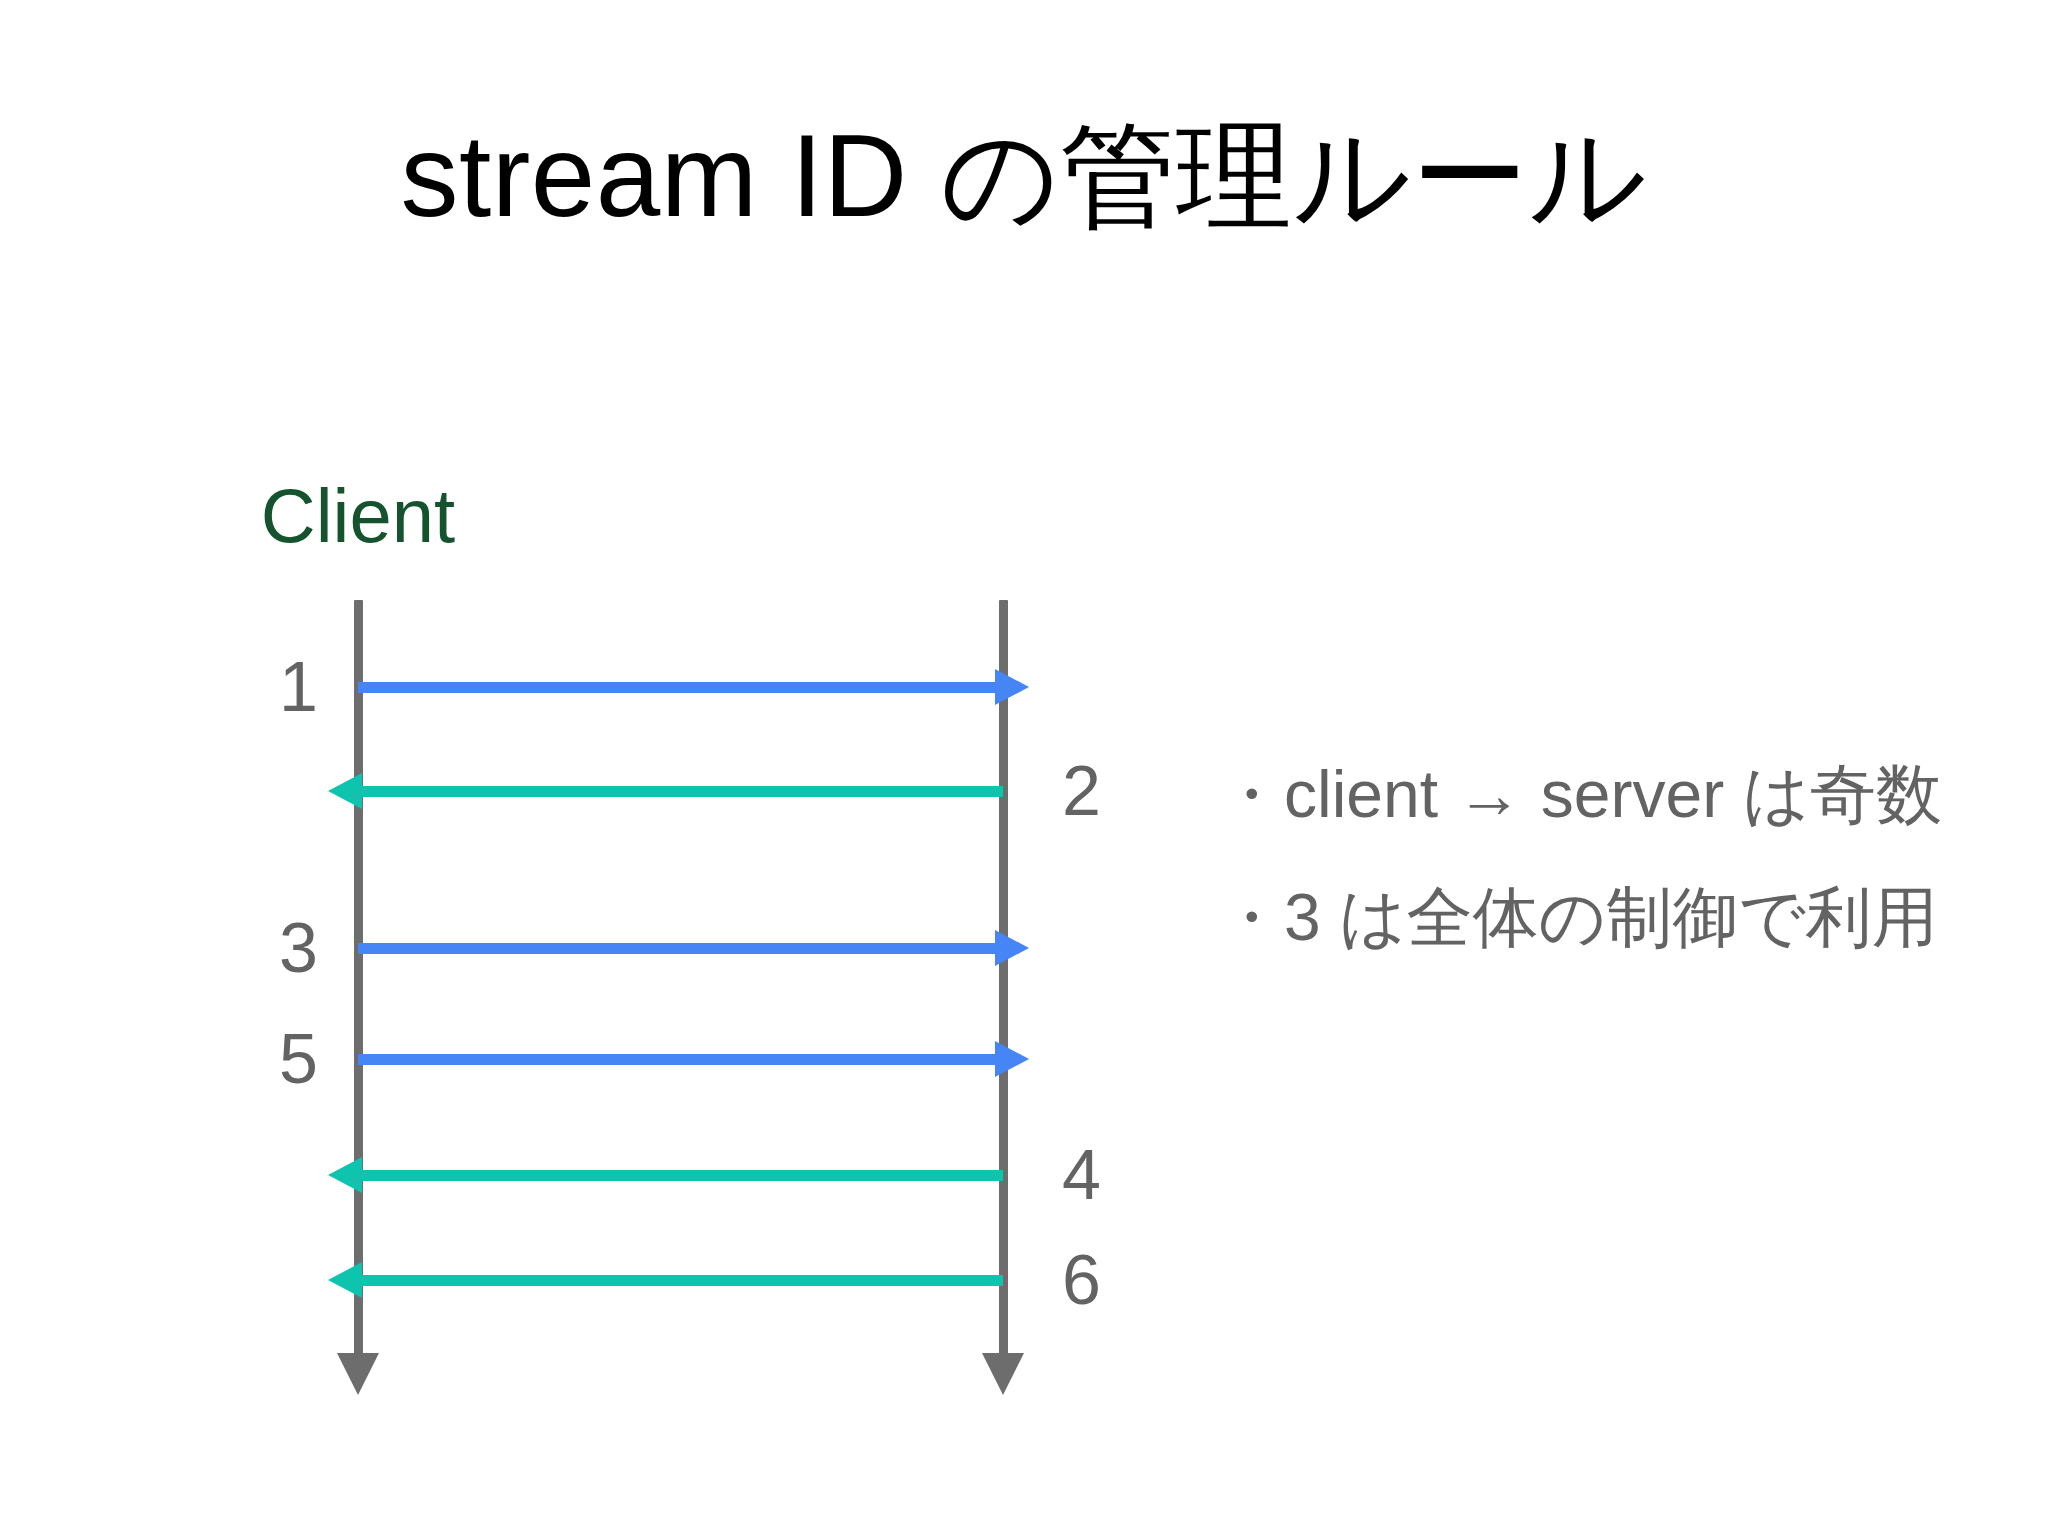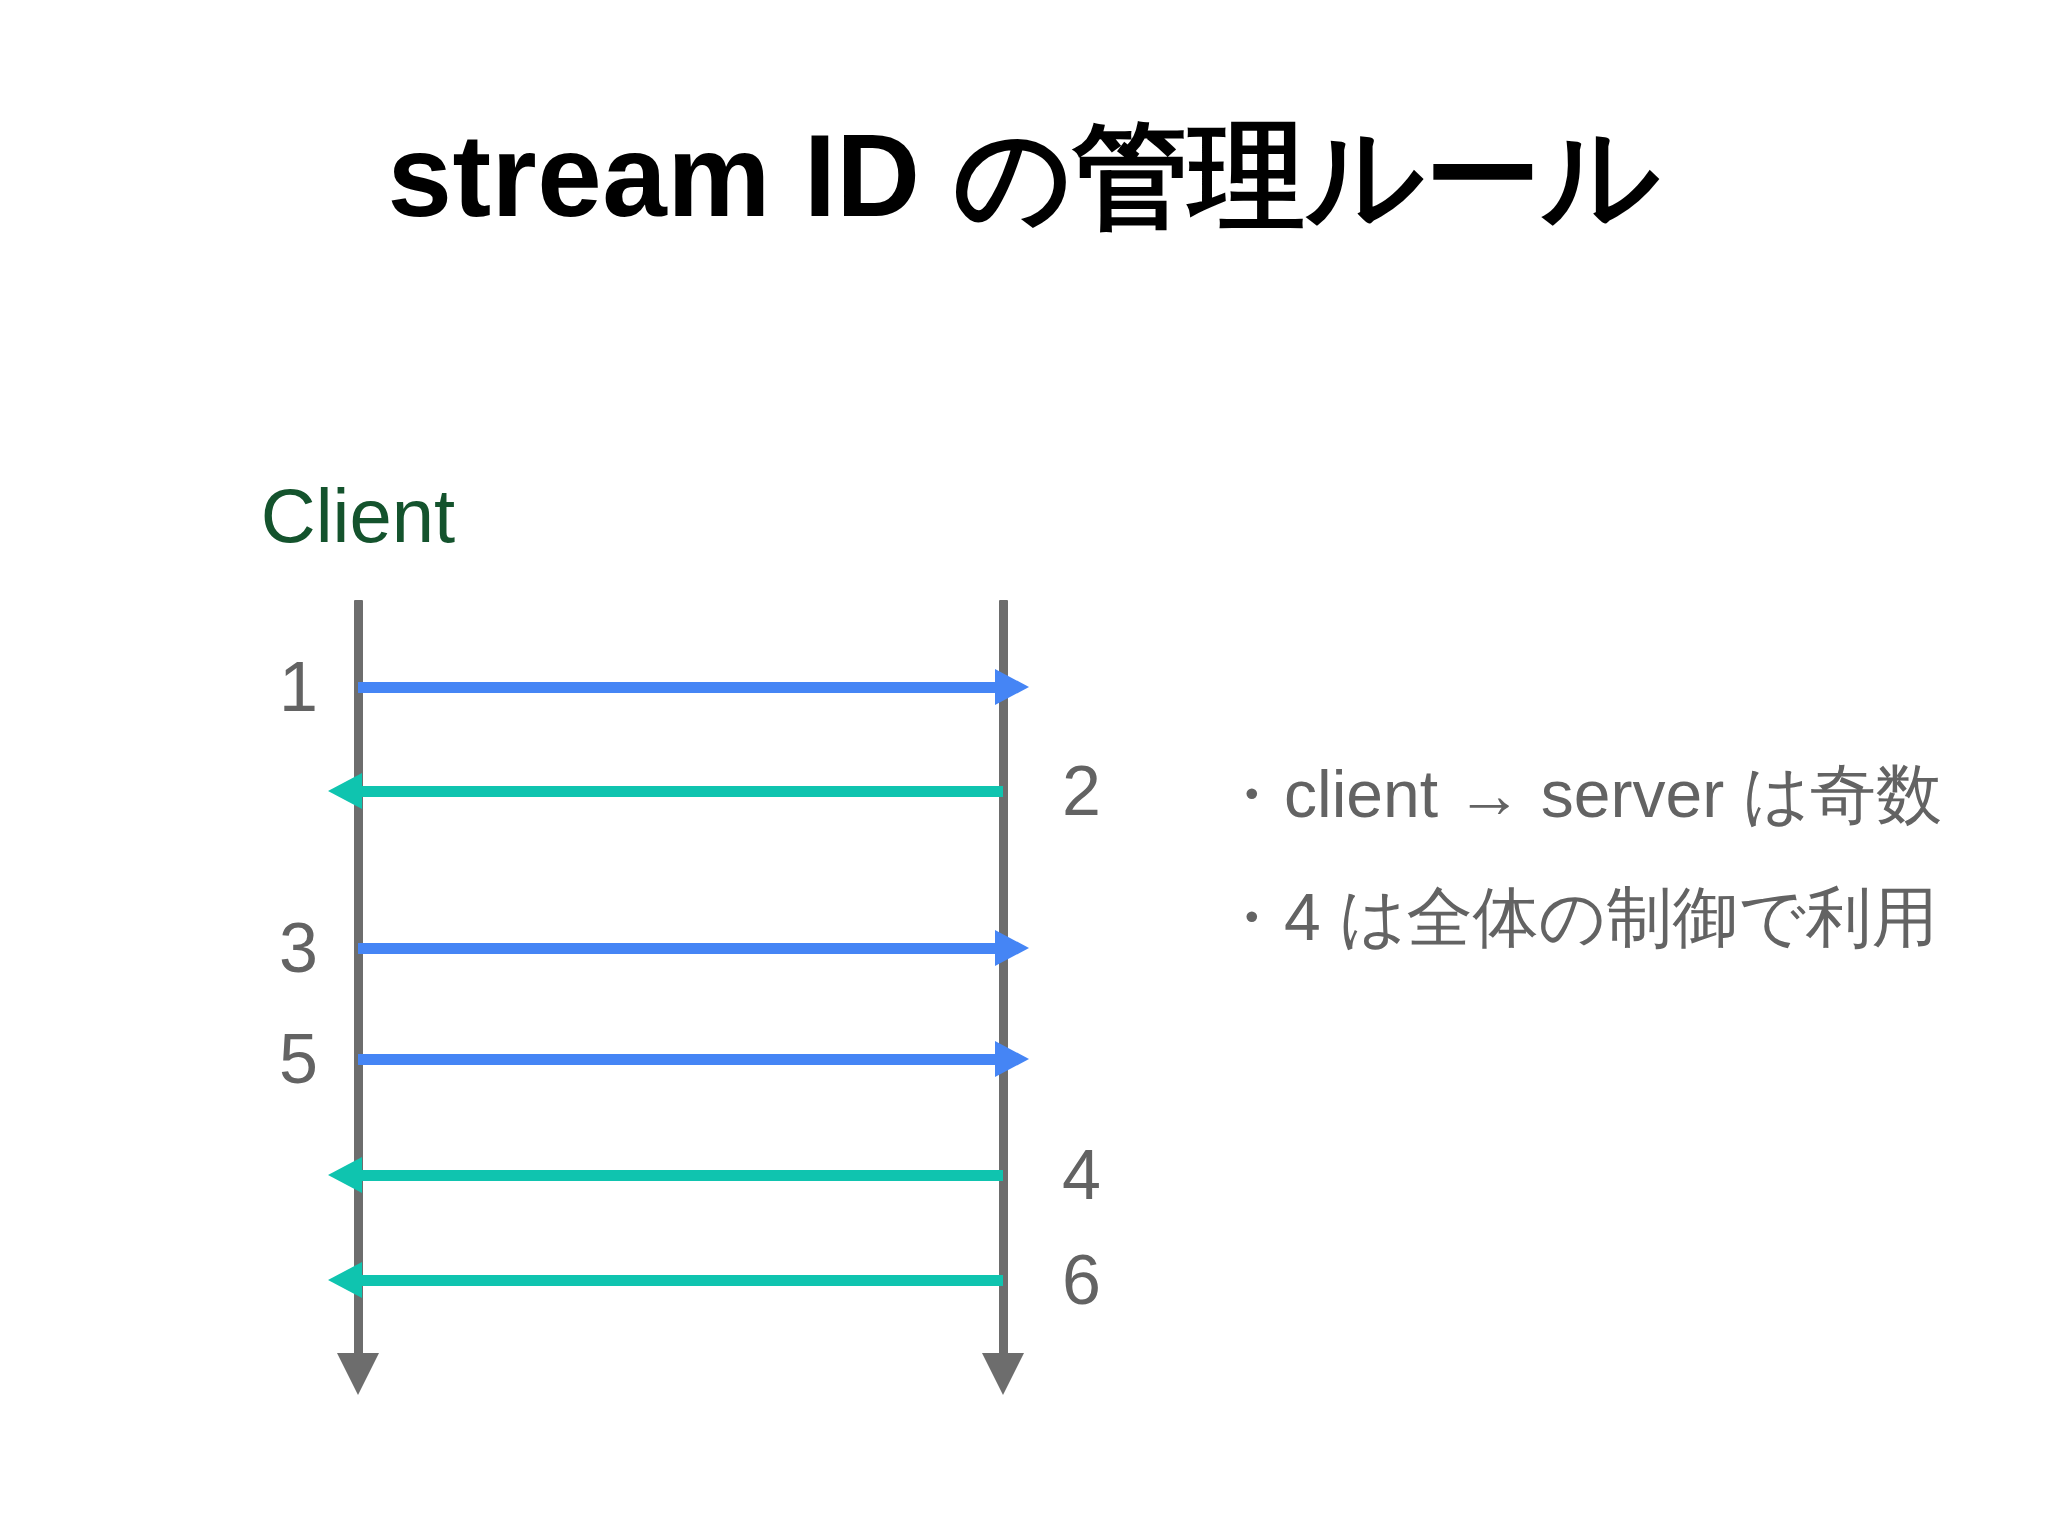--- a/index.html
+++ b/index.html
@@ -24,21 +24,21 @@
 
   
   #slide-title {
     position: absolute;
     left: 0;
     top: 108px;
     width: 2048px;
     text-align: center;
     font-size: 116px;
     line-height: 1.18;
-    font-weight: 700;
+    font-weight: 400;
     letter-spacing: 0.5px;
     color: #000000;
     white-space: nowrap;
   }
 
   
   #sequence-diagram {
     position: absolute;
     left: 0;
     top: 0;
@@ -188,16 +188,16 @@
     <div class="message res to-left" style="left:358px; top:1275px; width:645px;">
       <div class="shaft"></div>
       <div class="head"></div>
     </div>
     <div class="stream-id right-side" style="left:1062px; top:1280px;">6</div>
 
   </div>
 
   <div id="rules-list">
     <div class="rule-item">・client → server は奇数</div>
-    <div class="rule-item">・4 は全体の制御で利用</div>
+    <div class="rule-item">・3 は全体の制御で利用</div>
   </div>
 
 </div>
 
 </body></html>

